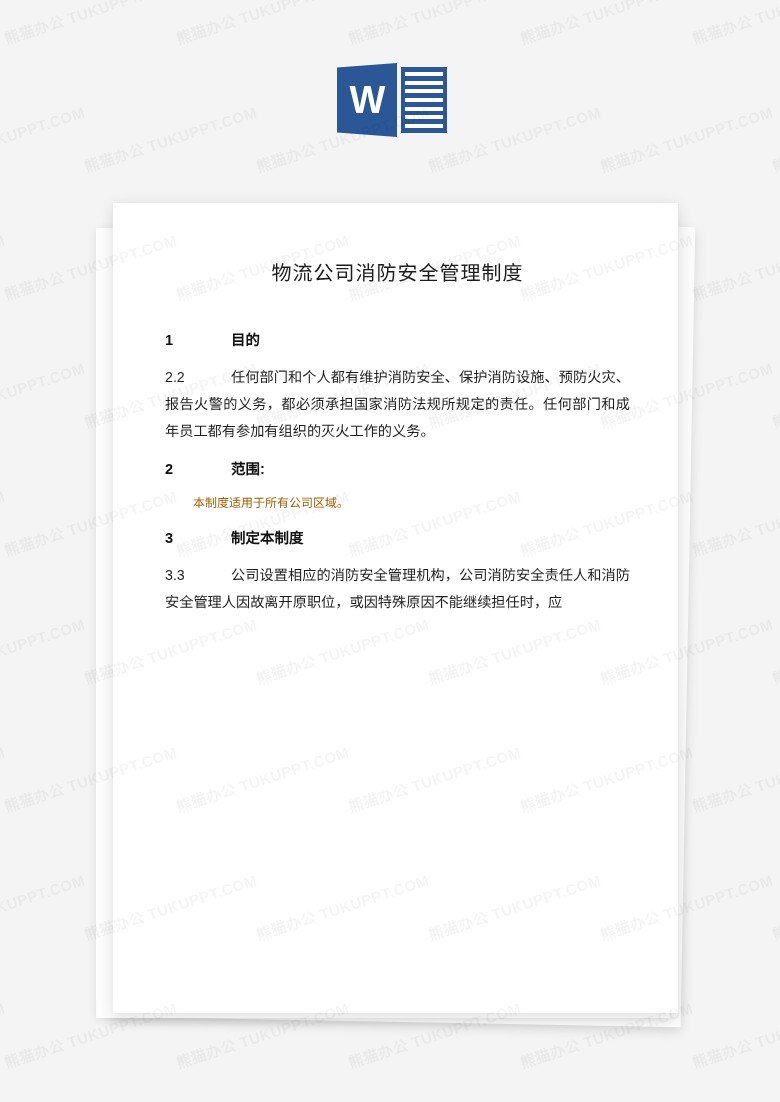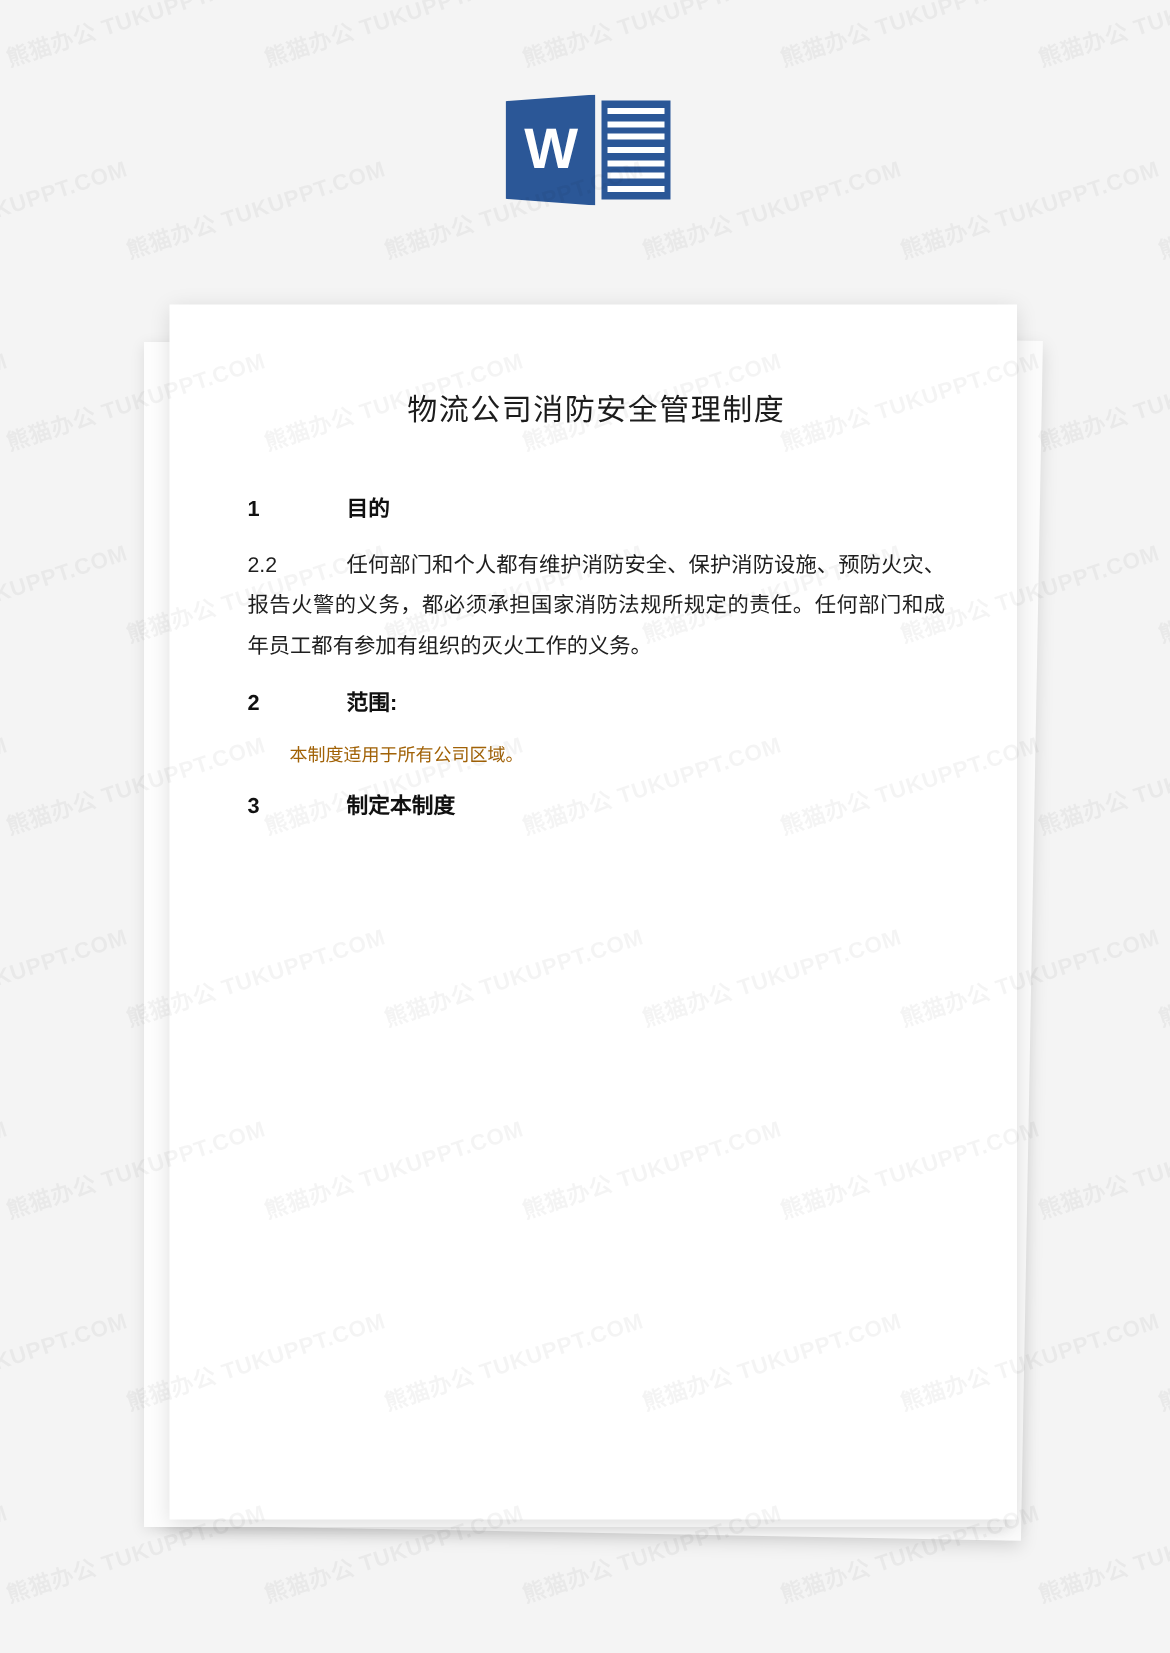--- a/index.html
+++ b/index.html
@@ -234,20 +234,21 @@
     <div class="sec-heading">
       <span class="num">2</span>
       <span>范围:</span>
     </div>
     <p class="para-indent">本制度适用于所有公司区域。</p>
 
     <div class="sec-heading">
       <span class="num">3</span>
       <span>制定本制度</span>
     </div>
+    <p class="para"><span class="num">3.3</span><span>公司设置相应的消防安全管理机构，公司消防安全责任人和消防安全管理人因故离开原职位，或因特殊原因不能继续担任时，应</span></p>
 
   </div>
 </div>
 
 <div class="watermark-layer" id="wm-layer">
     <span class="wm" style="left: -172px; top: 0px;">熊猫办公 TUKUPPT.COM</span>
     <span class="wm" style="left: 0px; top: 0px;">熊猫办公 TUKUPPT.COM</span>
     <span class="wm" style="left: 172px; top: 0px;">熊猫办公 TUKUPPT.COM</span>
     <span class="wm" style="left: 344px; top: 0px;">熊猫办公 TUKUPPT.COM</span>
     <span class="wm" style="left: 516px; top: 0px;">熊猫办公 TUKUPPT.COM</span>

